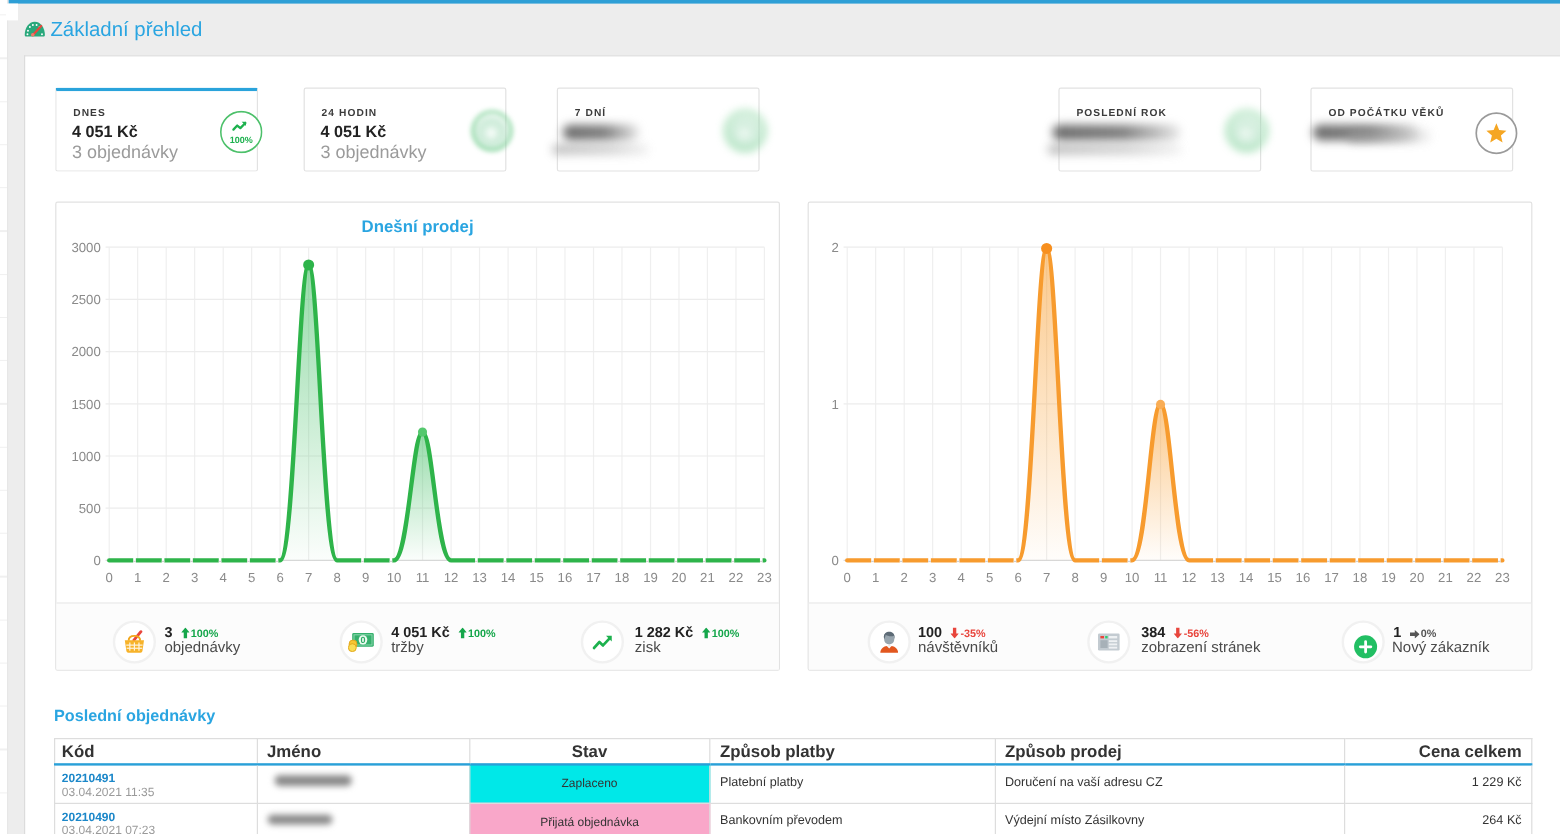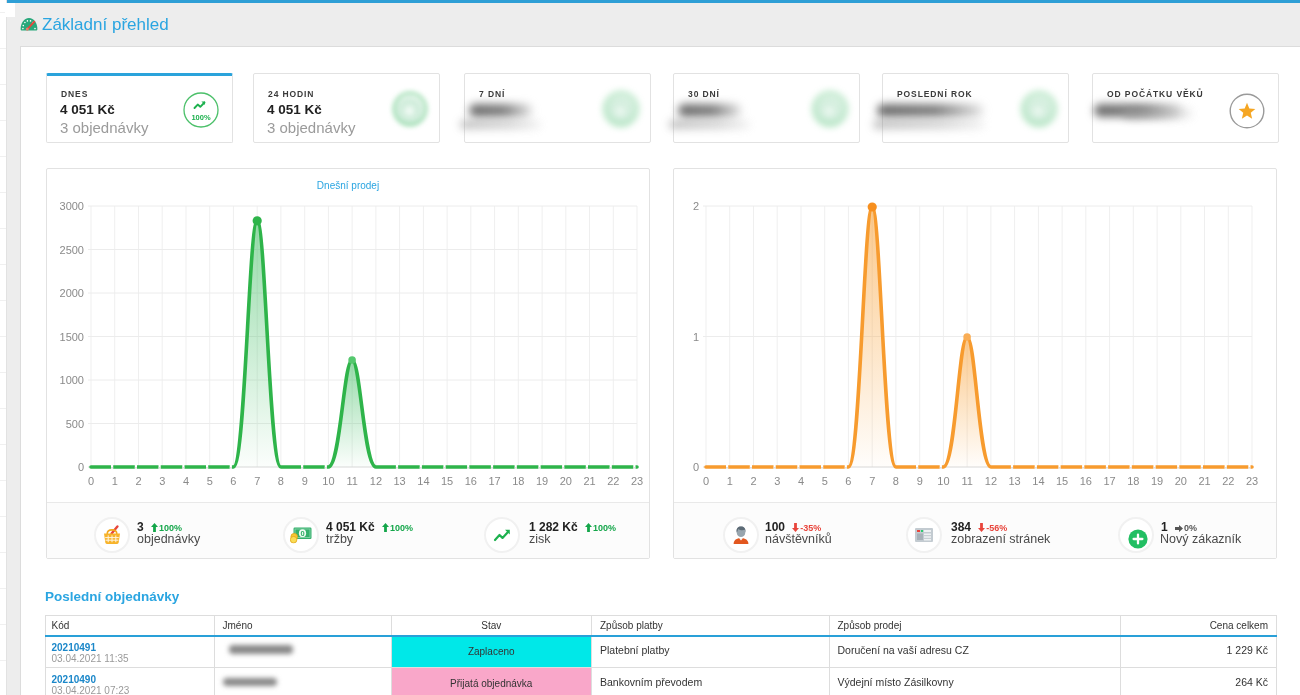--- a/index.html
+++ b/index.html
@@ -6,43 +6,43 @@
 body{font-family:"Liberation Sans",sans-serif;background:#ededed;position:relative}
 .abs{position:absolute}
 #topbar{left:5px;top:0;width:1295px;height:3px;background:#2e9fd6}
 #sidebar{left:0;top:0;width:7px;height:695px;background:#fff;border-right:1px solid #e2e2e2;
  background-image:repeating-linear-gradient(to bottom,#fff 0,#fff 35px,#f0f0f0 35px,#f0f0f0 36px);background-position:0 -23px}
 #corner{left:5px;top:3px;width:10px;height:14px;background:#fff}
 #ptitle{left:42px;top:15px;font-size:17px;color:#2aa5e1}
 #gauge{left:20px;top:17px}
 #main{left:20px;top:46px;width:1280px;height:649px;background:#fff;border:1px solid #dcdcdc;border-right:none;border-bottom:none}
 
-.card{position:absolute;top:25.5px;width:187px;height:70px;background:#fff;border:1px solid #e2e2e2;border-radius:2px}
+.card{position:absolute;top:25.5px;width:169px;height:70px;background:#fff;border:1px solid #e2e2e2;border-radius:2px}
 .card .lab{position:absolute;left:14px;top:15px;font-size:8.5px;font-weight:bold;letter-spacing:.9px;color:#3a3a3a}
 .card .val{position:absolute;left:13px;top:28px;font-size:13.5px;font-weight:bold;color:#222}
 .card .sub{position:absolute;left:13px;top:45px;font-size:15px;color:#9b9b9b}
 .bsm1{position:absolute;border-radius:7px;filter:blur(4px);background:linear-gradient(to right,rgba(95,95,95,.92),rgba(110,110,110,.88) 55%,rgba(140,140,140,.5) 85%,rgba(165,165,165,.22))}
 .bsm2{position:absolute;border-radius:5px;filter:blur(4px);opacity:.7;background:linear-gradient(to right,rgba(150,150,150,.85),rgba(168,168,168,.7) 60%,rgba(190,190,190,.25))}
 .bcirc{position:absolute;width:34px;height:34px;border-radius:50%;border:2px solid rgba(75,192,110,.78);
  background:radial-gradient(circle at 48% 56%,rgba(240,250,244,.8) 0 10%,rgba(170,222,190,.55) 30% 52%,rgba(212,238,222,.3) 66%,rgba(255,255,255,0) 72%);filter:blur(3px)}
 
 .panel{position:absolute;top:121px;width:604px;height:391px;background:#fff;border:1px solid #e2e2e2;border-radius:2px}
-.ptit{position:absolute;top:11px;left:0;width:100%;text-align:center;font-size:10px;font-weight:normal;color:#2aa5e1}
+.ptit{position:absolute;top:11px;left:0;width:100%;text-align:center;font-size:14px;font-weight:bold;color:#2aa5e1}
 .pfoot{position:absolute;left:0;top:333px;width:602px;height:56px;background:#fcfcfc;border-top:1px solid #e9e9e9}
 .fcirc{position:absolute;width:36px;height:36px;border-radius:50%;background:#fff;border:2px solid #f1f1f1}
 .fcirc svg{position:absolute;left:50%;top:50%;transform:translate(-50%,-50%)}
 .fnum{position:absolute;font-size:12px;font-weight:bold;color:#222;white-space:nowrap}
 .fnum .pct{font-size:9px;font-weight:bold;margin-left:4px}
 .fnum .pct svg{display:inline;vertical-align:-1px;margin-right:1px}
 .grn{color:#14a64a}.red{color:#e8453c}.gry{color:#555}
 .flab{position:absolute;font-size:12.5px;color:#4a4a4a;white-space:nowrap}
 
 #ttitle{position:absolute;left:24px;top:542px;font-size:13.5px;font-weight:bold;color:#2aa5e1}
 #otable{position:absolute;left:23.5px;top:568px;width:1231px;border-collapse:collapse;font-size:10.5px;color:#333;table-layout:fixed}
-#otable th{border:1px solid #ddd;border-bottom:2px solid #29a0d8;font-size:10px;font-weight:normal;text-align:left;padding:2px 8px;height:20px;color:#333}
+#otable th{border:1px solid #ddd;border-bottom:2px solid #29a0d8;font-size:14px;font-weight:bold;text-align:left;padding:2px 8px;height:20px;color:#333}
 #otable td{border:1px solid #ddd;padding:3px 8px 6px;height:32px;vertical-align:middle}
 #otable .code{color:#1b87c9;font-size:10px;font-weight:bold;line-height:10px;margin-top:1px}
 #otable .date{color:#9a9a9a;font-size:10px;line-height:9px;margin-top:1px}
 #otable .stc{text-align:center}
 #otable .str{text-align:right}
 .nmsm{display:inline-block;background:#888;border-radius:4px;filter:blur(2.8px)}
 svg{display:block}
 </style></head>
 <body>
 <div id="topbar" class="abs"></div>
@@ -77,26 +77,20 @@
     </svg>
   </div>
   <div class="card" style="left:232px">
     <div class="lab">24 HODIN</div>
       <div class="val">4 051 Kč</div>
       <div class="sub">3 objednávky</div>
     <div class="bcirc" style="left:139px;top:18px;filter:blur(2.4px)"></div>
   </div>
   <div class="card" style="left:443px">
     <div class="lab">7 DNÍ</div>
-    <div class="bsm1" style="left:4px;top:30px;width:64px;height:13px"></div>
-    <div class="bsm2" style="left:-5px;top:46px;width:81px;height:9px"></div>
-    <div class="bcirc" style="left:139px;top:18px;filter:blur(3.5px)"></div>
-  </div>
-  <div class="card" style="left:652px">
-    <div class="lab">30 DNÍ</div>
     <div class="bsm1" style="left:4px;top:30px;width:64px;height:13px"></div>
     <div class="bsm2" style="left:-5px;top:46px;width:81px;height:9px"></div>
     <div class="bcirc" style="left:139px;top:18px;filter:blur(3.5px)"></div>
   </div>
   <div class="card" style="left:861px">
     <div class="lab">POSLEDNÍ ROK</div>
     <div class="bsm1" style="left:-6px;top:30px;width:107px;height:13px"></div>
     <div class="bsm2" style="left:-10px;top:46px;width:112px;height:9px"></div>
     <div class="bcirc" style="left:139px;top:18px;filter:blur(3.5px)"></div>
   </div>

